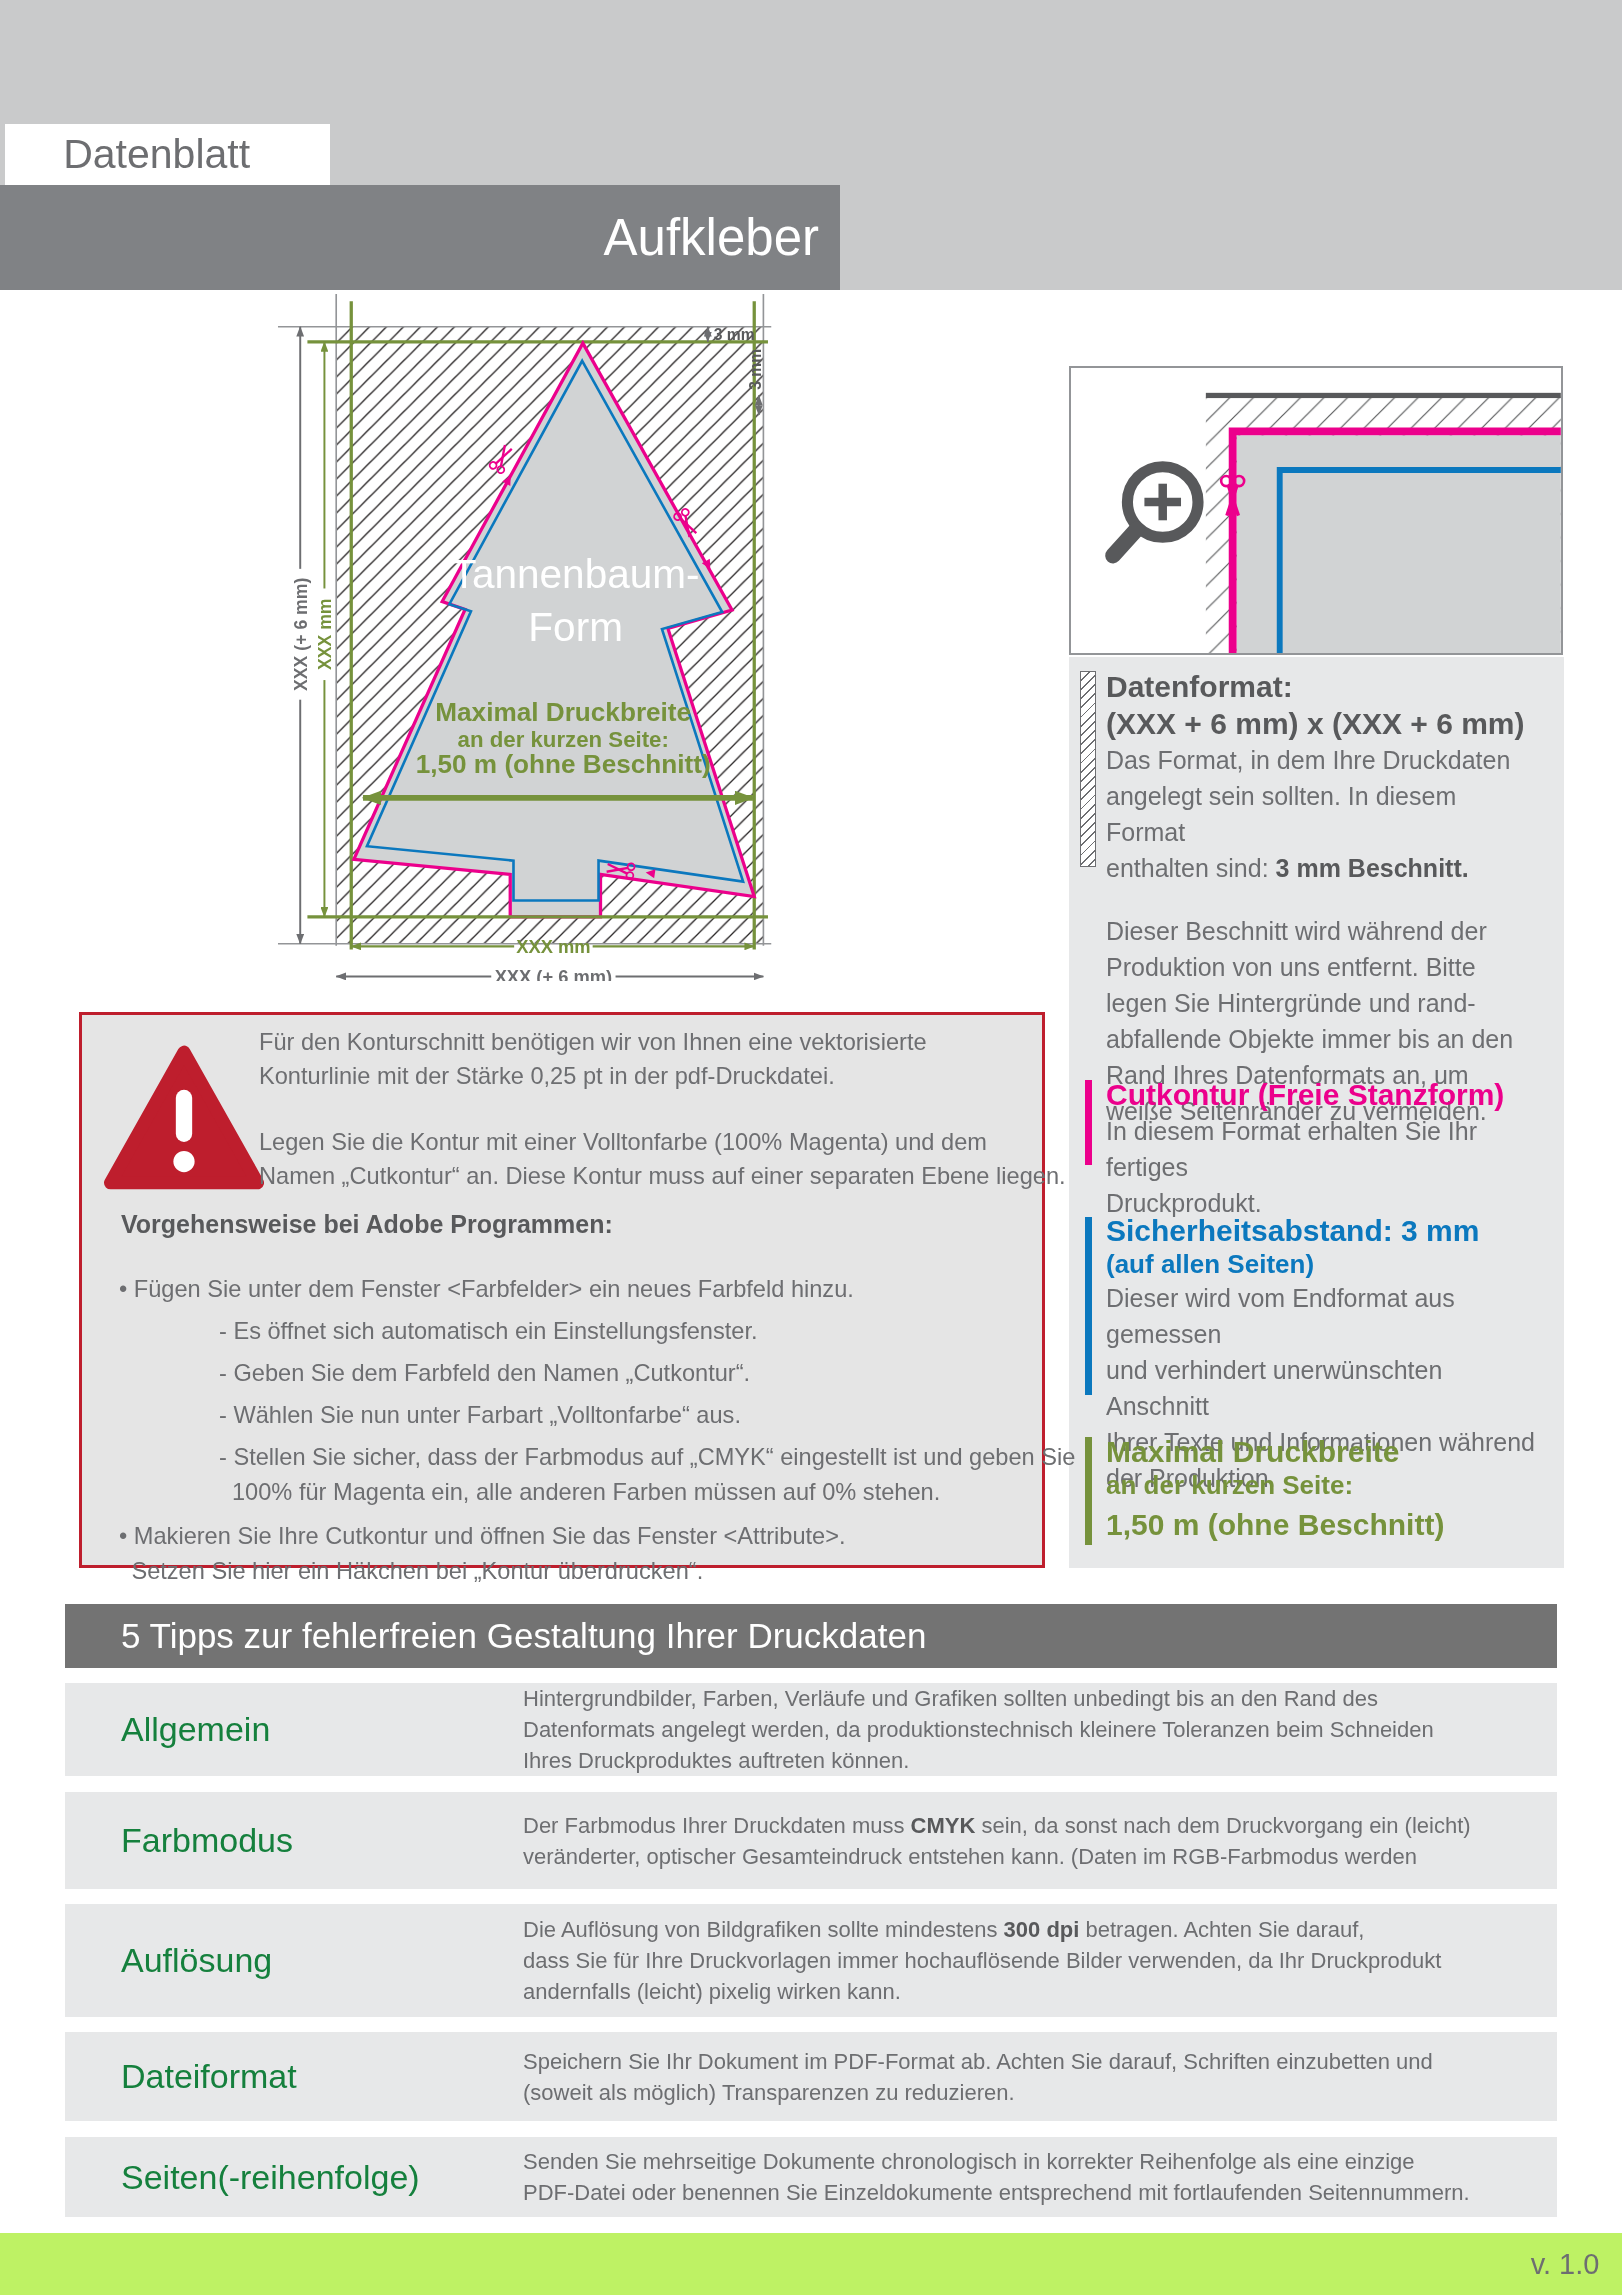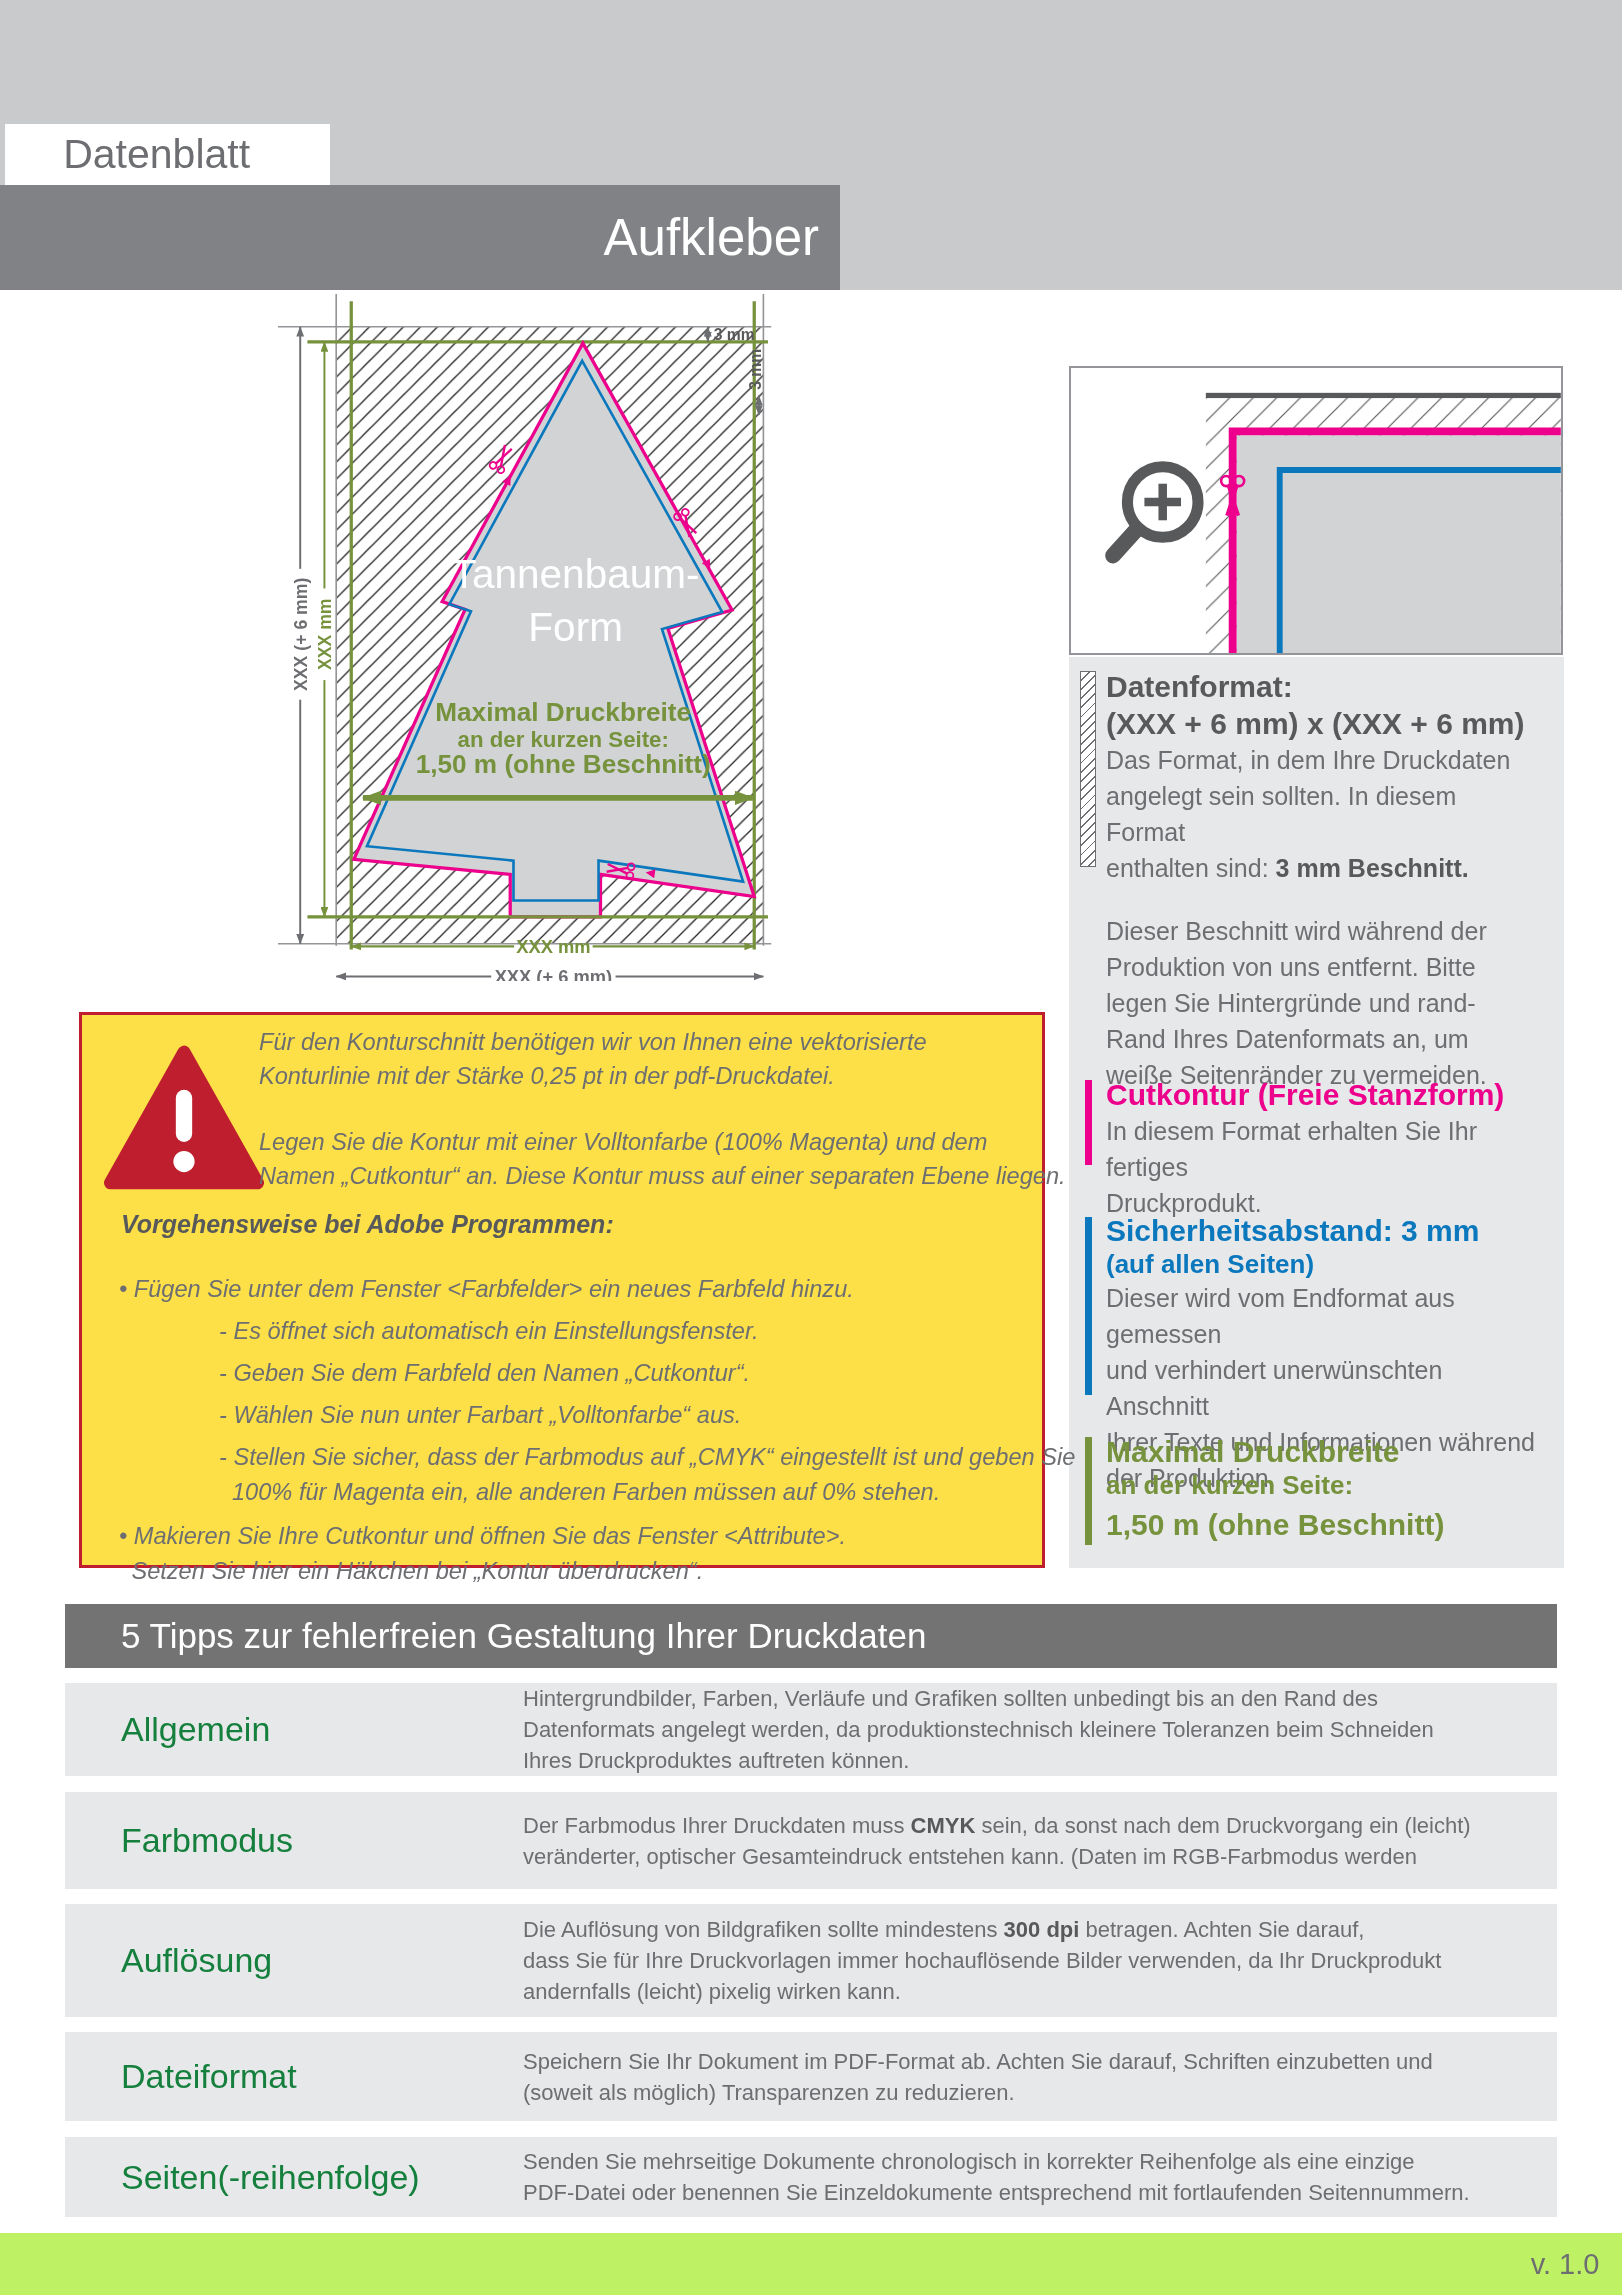--- a/index.html
+++ b/index.html
@@ -28,21 +28,21 @@
   .bar{position:absolute;left:16.4px;width:6.5px;}
   .bar.mag{background:#ec008c;}
   .bar.blu{background:#0b78be;}
   .bar.grn{background:#76923c;}
   .mag-t{color:#ec008c;}
   .blu-t{color:#0b78be;}
   .grn-t{color:#76923c;}
   .sub40{font-size:26px;font-weight:bold;line-height:31px;}
 
   
-  .warnbox{left:79px;top:1012px;width:960px;height:550px;border:3.3px solid #be1e2d;background:#fde047;font-style:italic;}
+  .warnbox{left:79px;top:1012px;width:960px;height:550px;border:3.3px solid #be1e2d;background:#e5e5e5;}
   .warn-p{position:absolute;left:177px;font-size:23.6px;line-height:34px;color:#6d6e71;white-space:nowrap;}
   .warn-h{position:absolute;left:39px;top:195px;font-size:25px;font-weight:bold;color:#58595b;}
   .warn-items{position:absolute;left:37px;top:257px;font-size:23.6px;color:#6d6e71;}
   .warn-items div{line-height:35px;white-space:nowrap;}
   .ind1{margin-left:100px;margin-top:7px;}
   .ind2{margin-left:113px;}
   .ind05{margin-left:12.4px;}
   .gap-top{margin-top:9.2px;}
 
   
@@ -224,20 +224,21 @@
         <div><span>enthalten sind: </span><span class="b">3 mm Beschnitt.</span></div>
       </div>
     </div>
   </div>
 
   <div class="sec" style="top:256px;">
     <div class="txt body38">
       <div>Dieser Beschnitt wird während der</div>
       <div>Produktion von uns entfernt. Bitte</div>
       <div>legen Sie Hintergründe und rand-</div>
+      <div>abfallende Objekte immer bis an den</div>
       <div>Rand Ihres Datenformats an, um</div>
       <div>weiße Seitenränder zu vermeiden.</div>
     </div>
   </div>
 
   <div class="sec" style="top:419px;">
     <div class="bar mag" style="top:3.9px;height:85px;"></div>
     <div class="txt">
       <div class="h1 mag-t">Cutkontur (Freie Stanzform)</div>
       <div class="body38">

